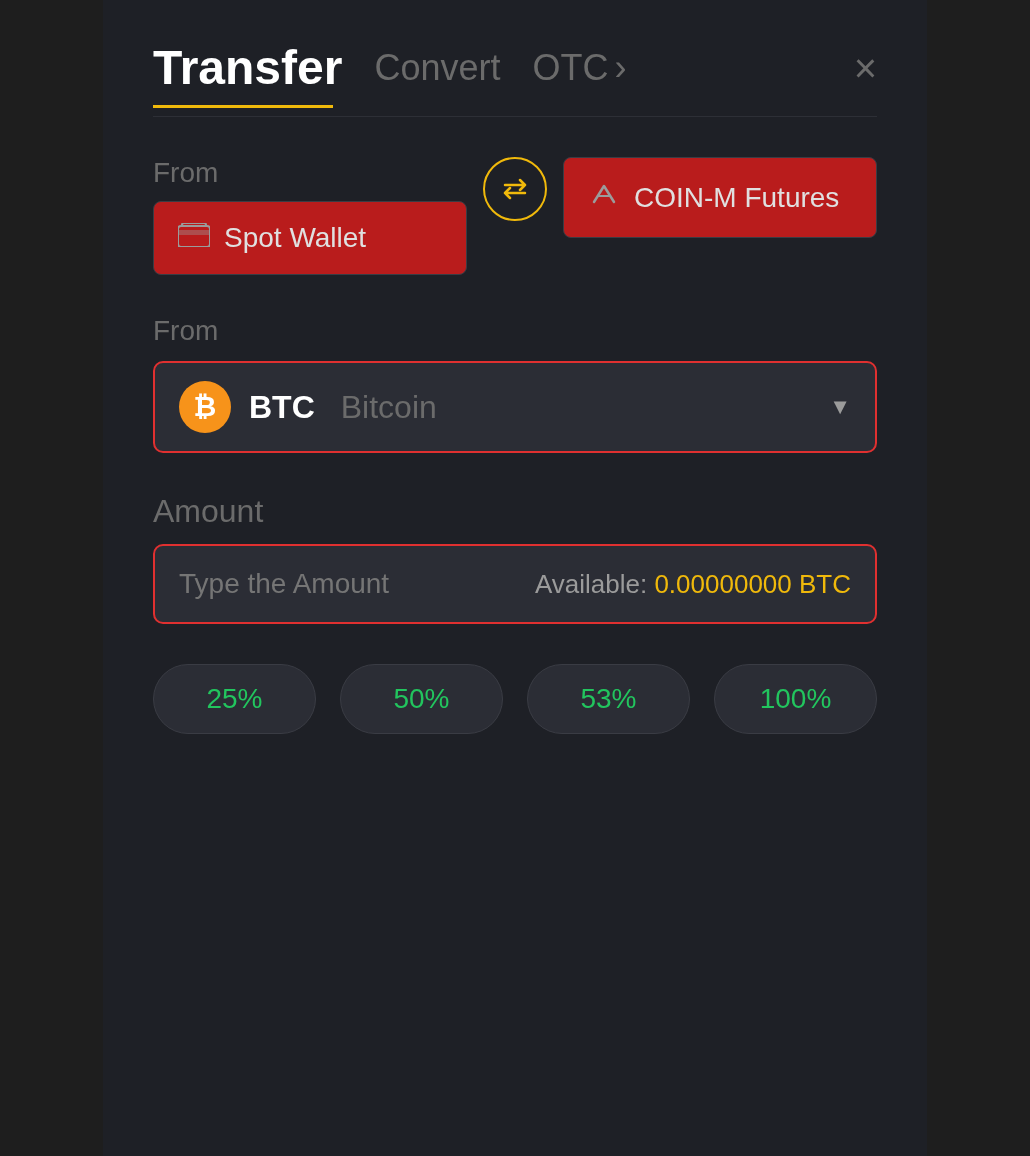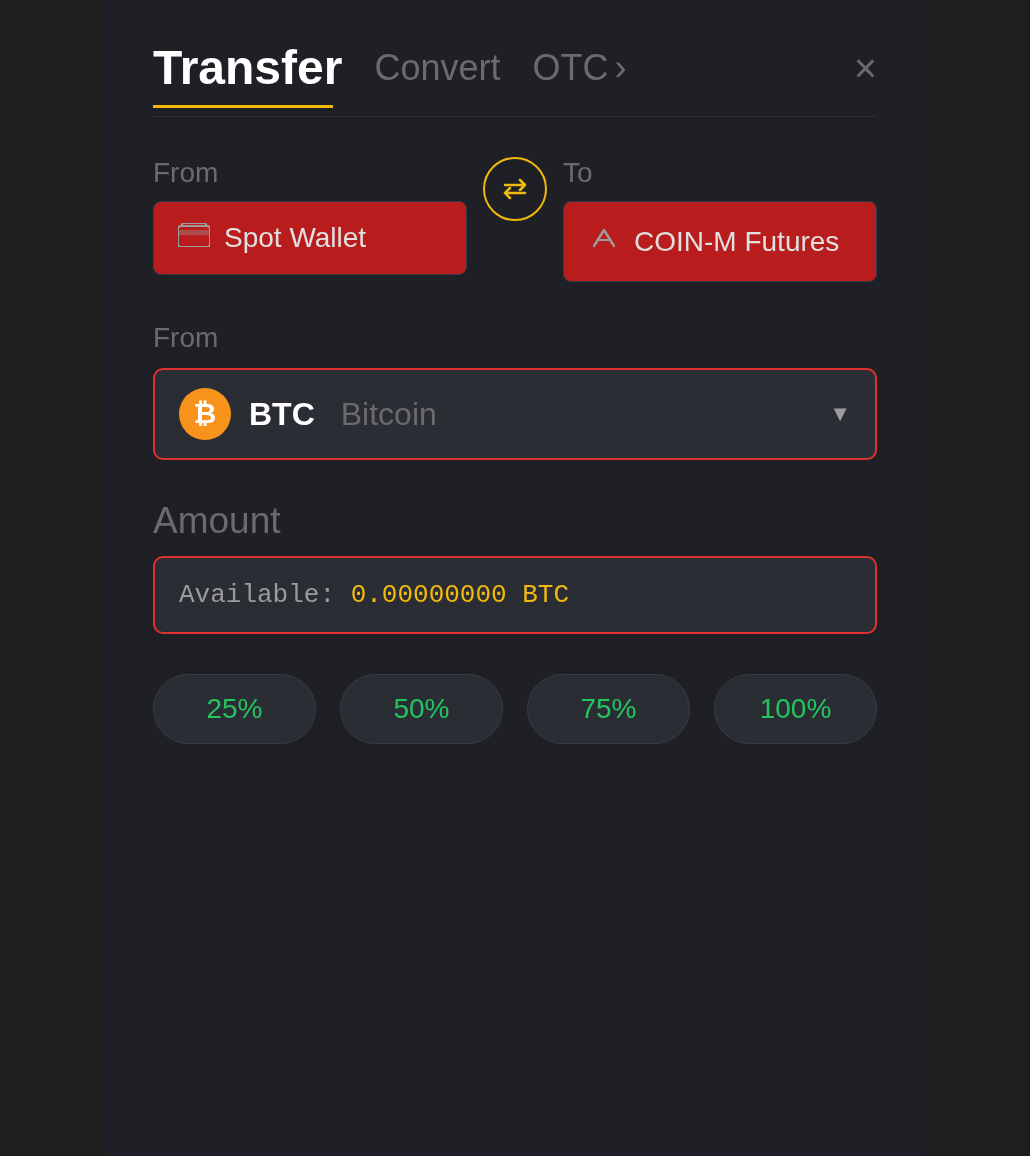--- a/index.html
+++ b/index.html
@@ -192,39 +192,38 @@
       font-size: 22px;
       color: #9b9b9b;
     }
 
     
     .amount-section {
       margin-bottom: 40px;
     }
 
     .amount-label {
-      font-size: 37px;
+      font-size: 32px;
       color: #6b6b6b;
       margin-bottom: 14px;
     }
 
     .amount-box {
       background: #2b2d35;
       border: 2.5px solid #e03030;
       border-radius: 10px;
       padding: 22px 24px;
       display: flex;
       align-items: center;
       justify-content: space-between;
     }
 
     .available-text {
       font-size: 26px;
       color: #9b9b9b;
-      font-family: Liberation Mono, monospace;
     }
 
     .available-amount {
       color: #f0b90b;
     }
 
     
     .pct-row {
       display: flex;
       gap: 24px;
@@ -308,21 +307,20 @@
     <div class="swap-btn-wrap">
       <button class="swap-btn">
         <svg width="32" height="32" viewBox="0 0 32 32" fill="none">
           <path d="M6 12H26M26 12L21 7M26 12L21 17" stroke="#f0b90b" stroke-width="2.5" stroke-linecap="round" stroke-linejoin="round"></path>
           <path d="M26 20H6M6 20L11 15M6 20L11 25" stroke="#f0b90b" stroke-width="2.5" stroke-linecap="round" stroke-linejoin="round"></path>
         </svg>
       </button>
     </div>
 
     <div class="to-section">
-      <span class="label">To</span>
       <div class="wallet-box">
         <span class="wallet-icon">
           <svg width="32" height="32" viewBox="0 0 32 32" fill="none">
             <path d="M6 24L16 8L26 24" stroke="#9b9b9b" stroke-width="2.5" stroke-linecap="round" stroke-linejoin="round"></path>
             <path d="M10 18H22" stroke="#9b9b9b" stroke-width="2" stroke-linecap="round"></path>
           </svg>
         </span>
         <span class="wallet-label">COIN-M Futures</span>
       </div>
     </div>
@@ -334,28 +332,29 @@
       <div class="btc-icon">₿</div>
       <span class="coin-name">BTC</span>
       <span class="coin-full-name">Bitcoin</span>
       <span class="chevron-down">▼</span>
     </div>
   </div>
 
   <div class="amount-section">
     <div class="amount-label">Amount</div>
     <div class="amount-box">
+      <input type="text" style="background: transparent; border: none; outline: none; font-size: 28px; color: rgb(90, 90, 90); width: 50%;" placeholder="Type the Amount">
       <span class="available-text">
         <span>Available:</span>
         <span class="available-amount">0.00000000 BTC</span>
       </span>
     </div>
   </div>
 
   <div class="pct-row">
     <button class="pct-btn">25%</button>
     <button class="pct-btn">50%</button>
-    <button class="pct-btn">75%</button>
+    <button class="pct-btn">53%</button>
     <button class="pct-btn">100%</button>
   </div>
 
 
 </div>
 
 </body></html>

